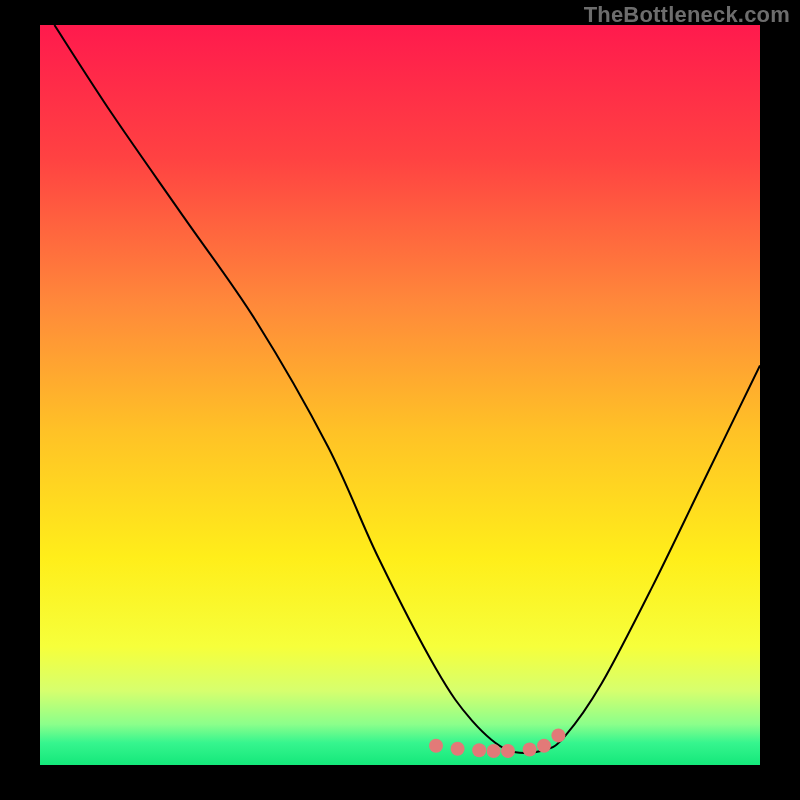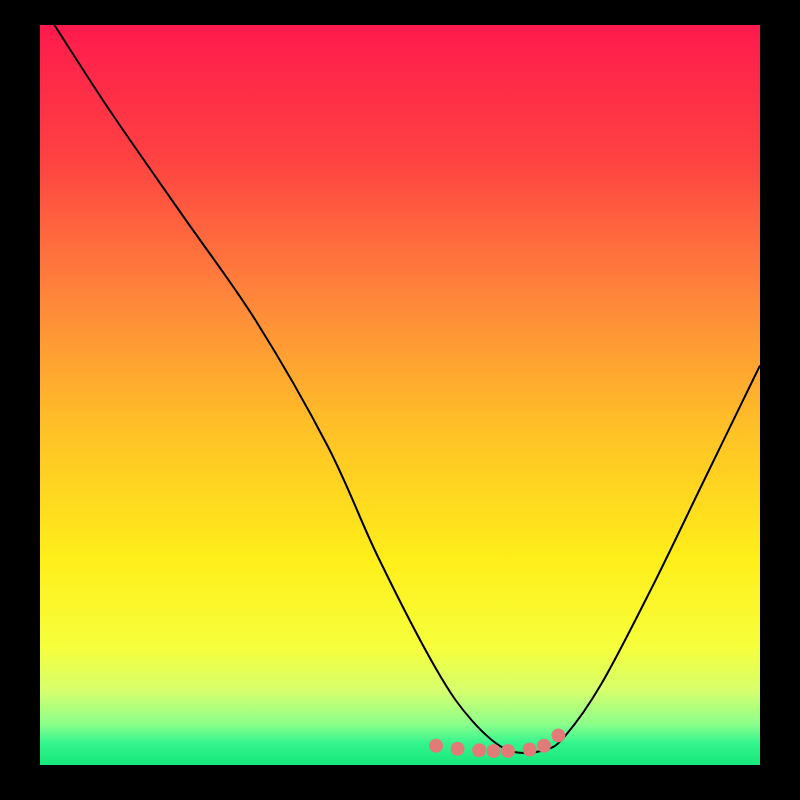--- a/index.html
+++ b/index.html
@@ -36,20 +36,21 @@
     height: 740px;
   }
   svg {
     display: block;
   }
 </style>
 </head>
 <body>
 
 <div class="frame">
+  <div class="watermark">TheBottleneck.com</div>
 
   <div class="plot">
     <svg id="chart-svg" width="720" height="740" viewBox="0 0 720 740">
         <defs>
           <linearGradient id="bg" x1="0" y1="0" x2="0" y2="1">
             <stop offset="0%" stop-color="#ff1a4d"></stop>
             <stop offset="18%" stop-color="#ff4242"></stop>
             <stop offset="38%" stop-color="#ff8a3a"></stop>
             <stop offset="55.00000000000001%" stop-color="#ffc226"></stop>
             <stop offset="72%" stop-color="#ffee1a"></stop>

